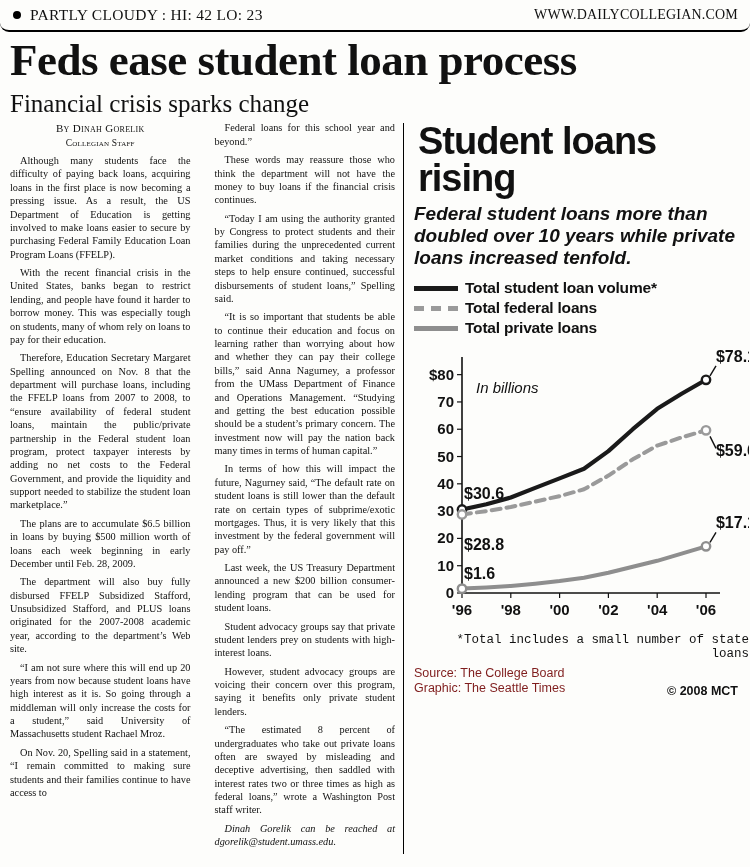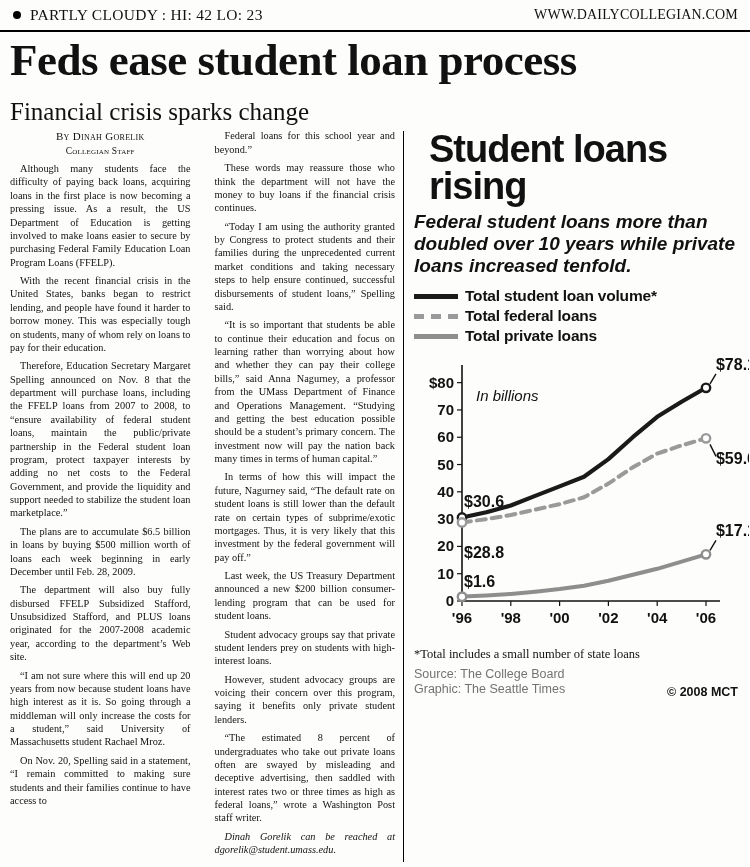--- a/index.html
+++ b/index.html
@@ -23,20 +23,21 @@
 
   
   .masthead {
     position: relative;
     height: 32px;
     border-bottom: 2px solid #000;
     display: flex;
     align-items: center;
     padding: 0 10px;
     box-sizing: border-box;
+    border-radius: 9px;
   }
   .weather {
     display: flex;
     align-items: center;
     gap: 6px;
     font-family: "Liberation Serif", serif;
     font-variant: small-caps;
     font-size: 16px;
     letter-spacing: 0.3px;
     white-space: nowrap;
@@ -76,21 +77,21 @@
     font-weight: bold;
     font-size: 45px;
     line-height: 1.02;
     letter-spacing: -0.5px;
     margin: 0;
   }
   .subhead {
     font-family: "Liberation Serif", serif;
     font-size: 25px;
     line-height: 1.1;
-    margin: 14px 0 4px 0;
+    margin: 6px 0 4px 0;
     font-weight: normal;
   }
 
   
   .content {
     display: flex;
     padding: 0 8px 0 10px;
     box-sizing: border-box;
     gap: 8px;
   }
@@ -138,21 +139,21 @@
     padding-left: 10px;
     position: relative;
     margin-top: 2px;
   }
   .chart-title {
     font-family: "Liberation Sans", sans-serif;
     font-weight: bold;
     font-size: 38px;
     line-height: 0.97;
     letter-spacing: -1px;
-    margin: 0 0 6px 15px;
+    margin: 0 0 6px 4px;
   }
   .chart-deck {
     font-family: "Liberation Sans", sans-serif;
     font-style: italic;
     font-size: 19px;
     line-height: 1.16;
     margin: 0 0 10px 0;
     font-weight: bold;
   }
   .legend {
@@ -183,30 +184,30 @@
 
   .plot-area {
     position: relative;
     width: 335px;
     height: 290px;
     margin-top: 2px;
   }
   .plot-svg { display: block; }
 
   .chart-footnote {
-    font-family: Liberation Serif, serif;
+    font-family: Liberation Mono, monospace;
     font-size: 12.5px;
-    margin-top: 6px;
+    text-align: right;
   }
   .chart-source {
     font-family: "Liberation Sans", sans-serif;
     font-size: 12.5px;
     line-height: 1.18;
     margin-top: 5px;
-    color: #737373;
+    color: #7f1d1d;
   }
   .chart-credit {
     font-family: "Liberation Sans", sans-serif;
     font-size: 12.5px;
     font-weight: bold;
     position: absolute;
     right: 11px;
     bottom: 2px;
   }
   .source-block {

